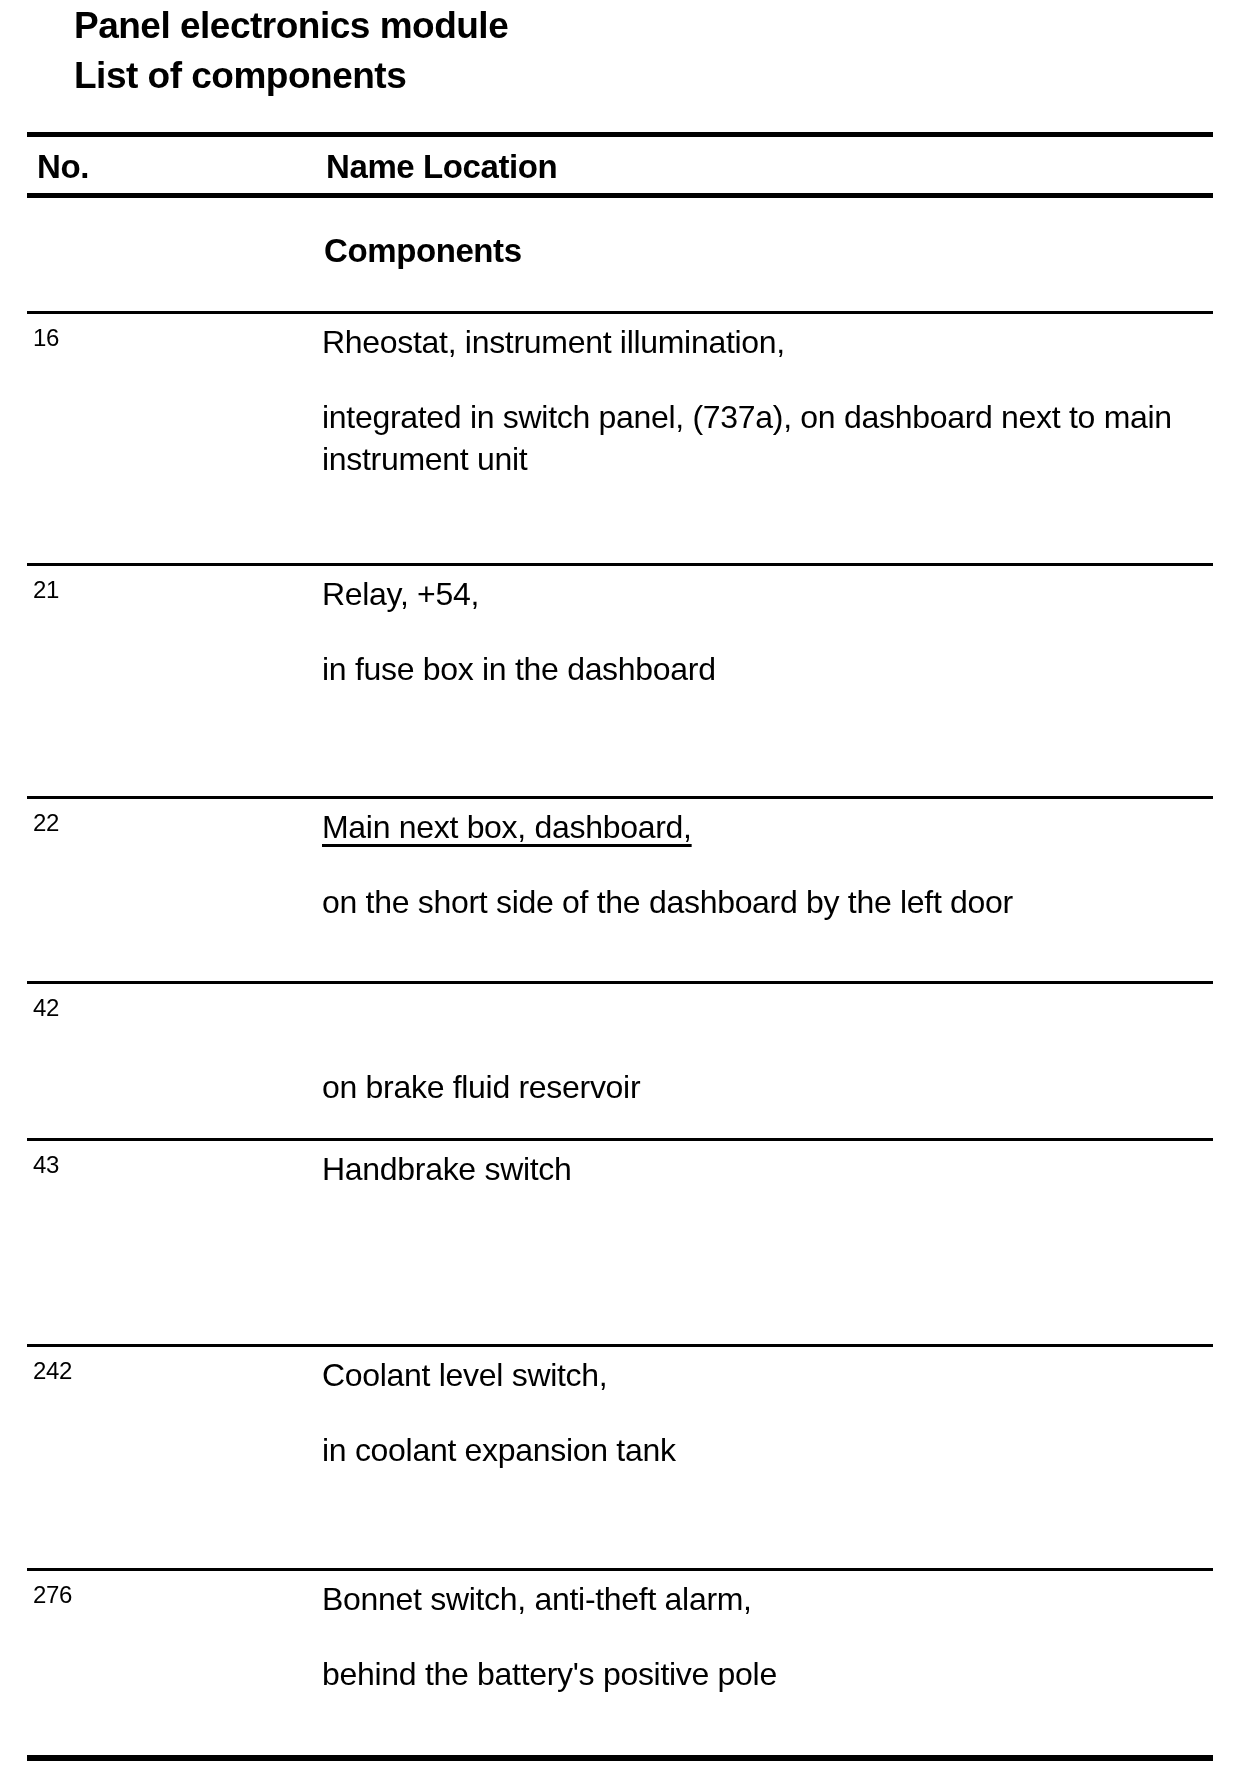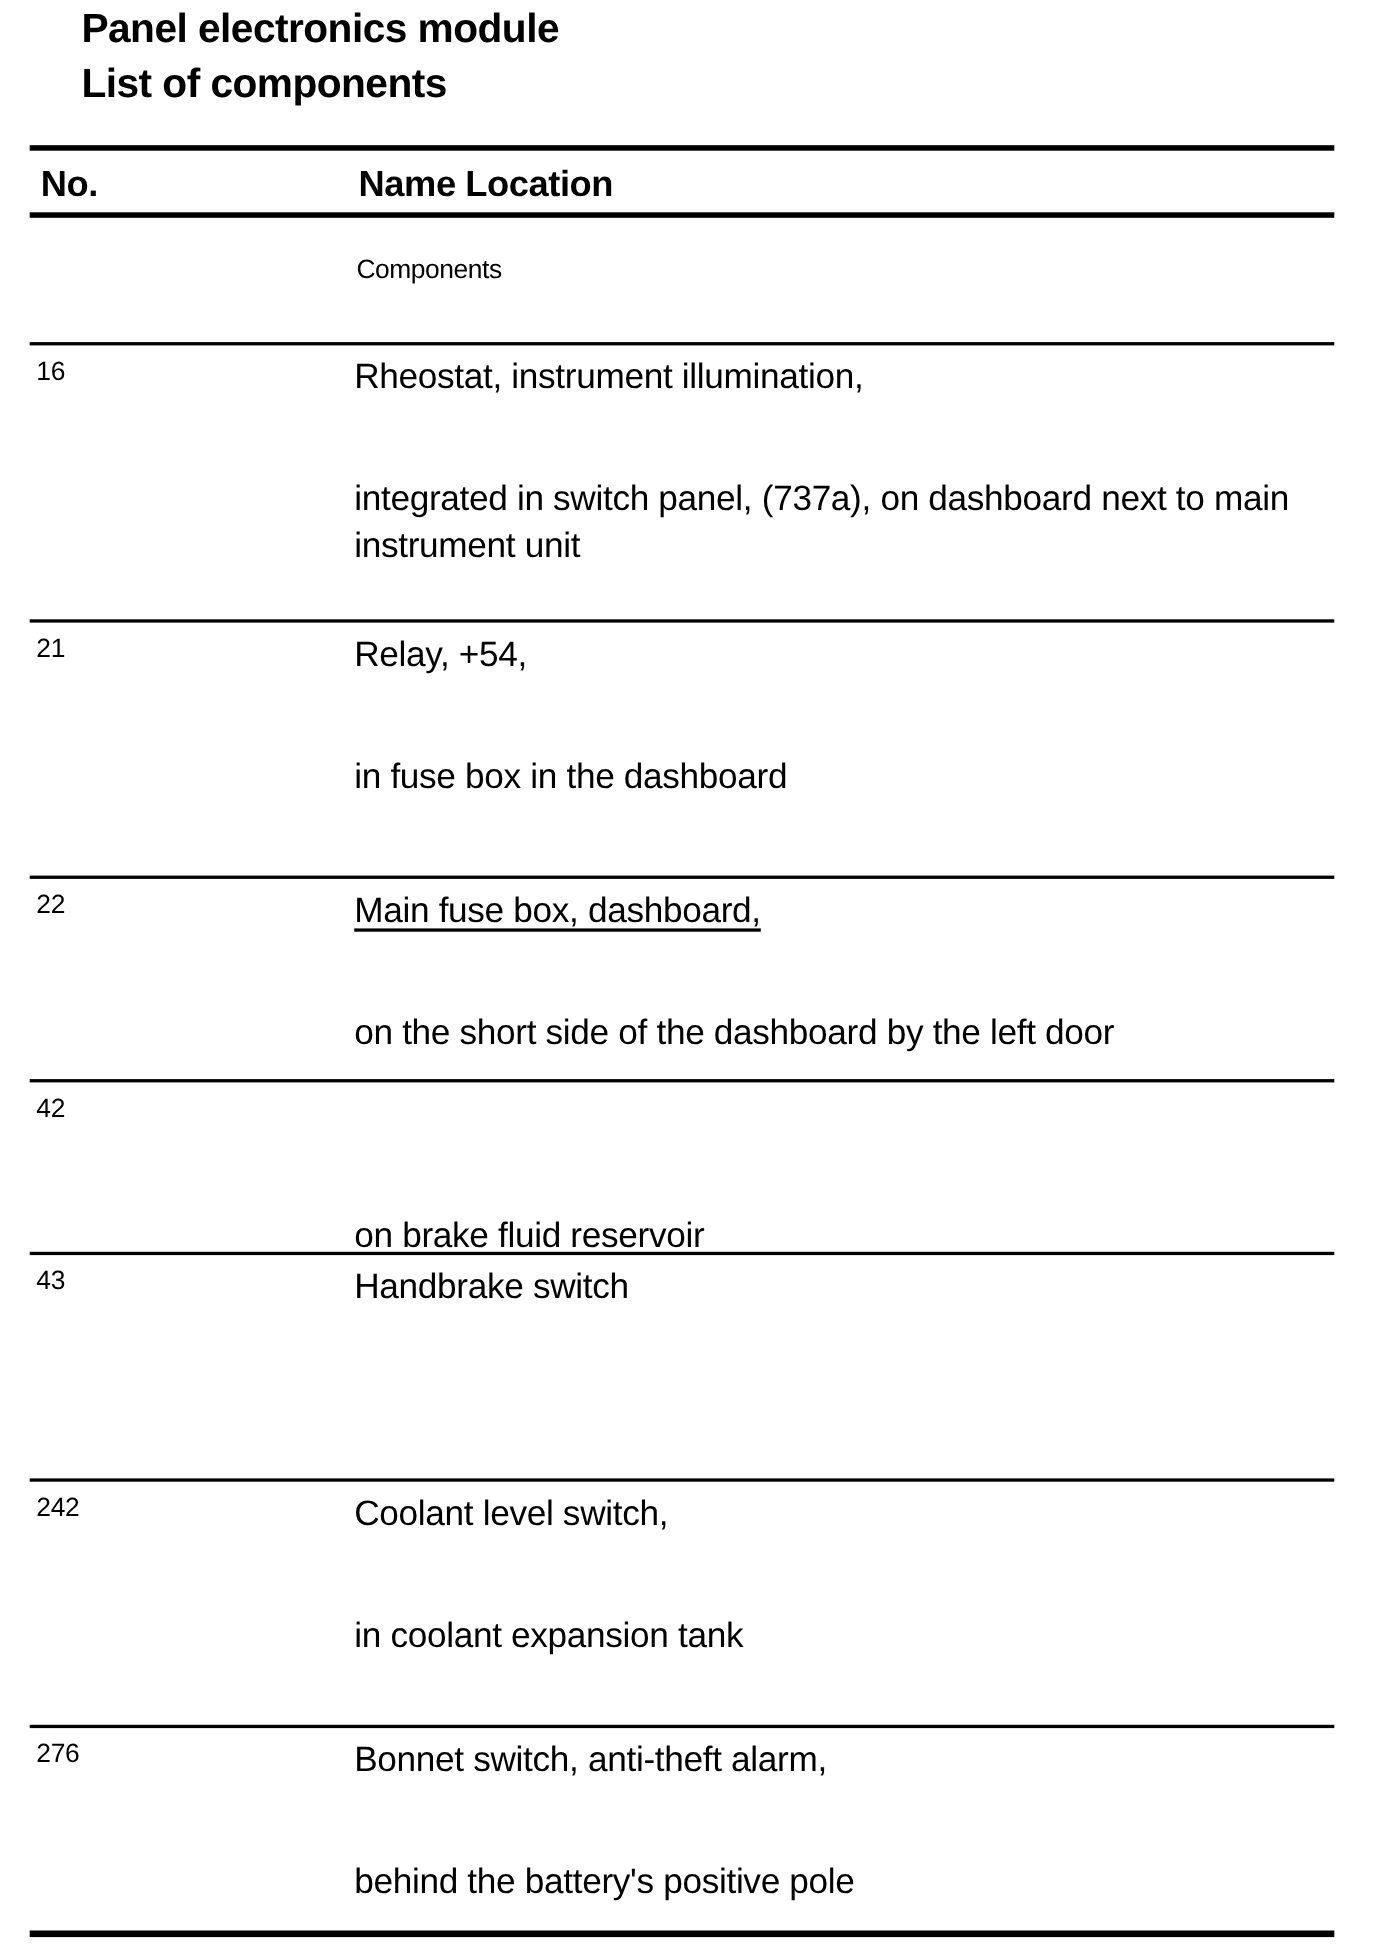--- a/index.html
+++ b/index.html
@@ -36,22 +36,22 @@
   .rule-bottom { height: 6px; }
 
   .col-header {
     font-size: 33px;
     font-weight: bold;
     letter-spacing: -0.4px;
     line-height: 1;
     white-space: nowrap;
   }
   .section-header {
-    font-size: 24px;
-    font-weight: normal;
+    font-size: 33px;
+    font-weight: bold;
     letter-spacing: -0.4px;
     line-height: 1;
     white-space: nowrap;
   }
 
   #rows {
     position: absolute;
     left: 27px;
     top: 311px;
     width: 1186px;
@@ -89,21 +89,20 @@
     white-space: nowrap;
   }
   .cell-loc {
     position: absolute;
     left: 295px;
     top: 82px;
     width: 895px;
     font-size: 32px;
     letter-spacing: -0.3px;
     line-height: 42px;
-    margin-top: 36px;
   }
   .underline {
     text-decoration: underline;
     text-decoration-thickness: 3px;
     text-underline-offset: 6px;
   }
 </style>
 </head>
 <body>
 
@@ -131,21 +130,21 @@
   </div>
 
   <div class="row">
     <div class="cell-no">21</div>
     <div class="cell-name">Relay, +54,</div>
     <div class="cell-loc">in fuse box in the dashboard</div>
   </div>
 
   <div class="row">
     <div class="cell-no">22</div>
-    <div class="cell-name underline">Main fuse box, dashboard,</div>
+    <div class="cell-name underline">Main next box, dashboard,</div>
     <div class="cell-loc">on the short side of the dashboard by the left door</div>
   </div>
 
   <div class="row">
     <div class="cell-no">42</div>
     <div class="cell-loc">on brake fluid reservoir</div>
   </div>
 
   <div class="row">
     <div class="cell-no">43</div>

